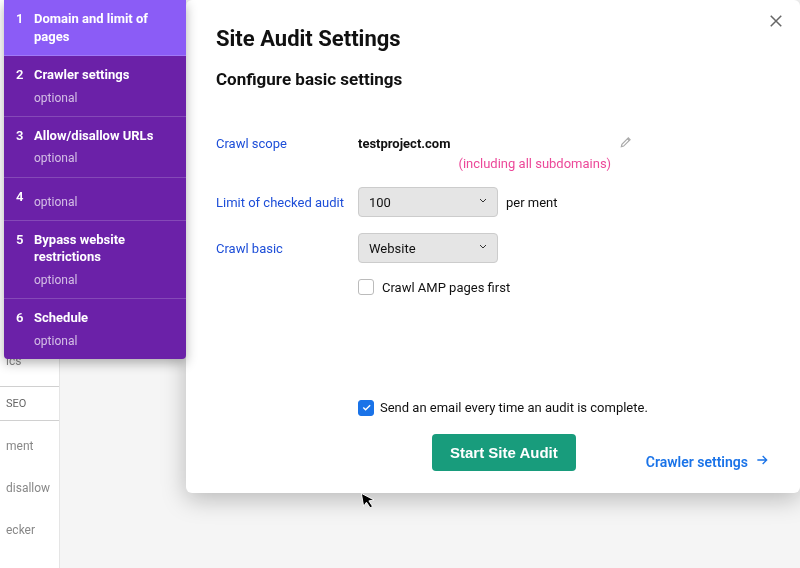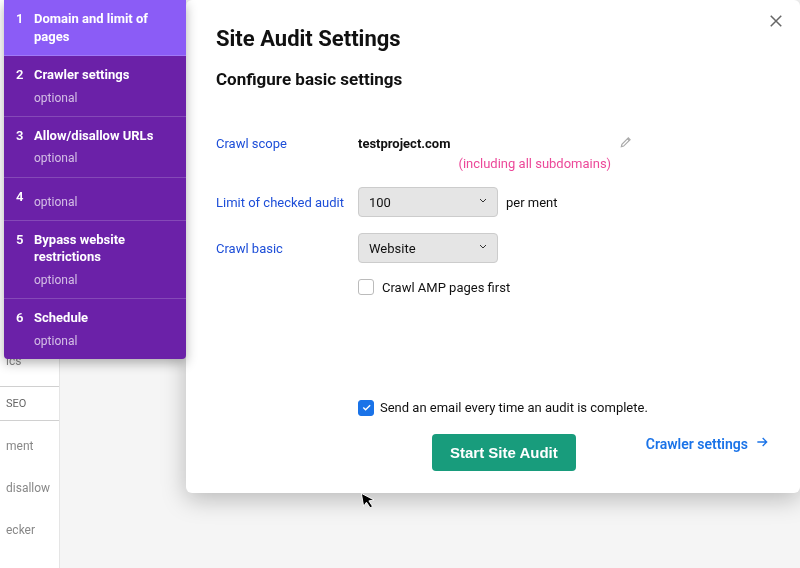--- a/index.html
+++ b/index.html
@@ -90,21 +90,21 @@
     display:inline-flex;align-items:center;justify-content:center;
     cursor:pointer; flex:none;
   }
   .check.checked { background:#1a73e8; border-color:#1a73e8; }
   .check svg{width:11px;height:11px;stroke:#fff;stroke-width:3;fill:none;}
 
   .spacer { flex: 1; }
 
   .email-row { display:flex; align-items:flex-start; gap:6px; margin-left:142px; margin-bottom:18px; font-size:13px; }
 
-  .footer { display:flex; align-items:flex-start; margin-left:142px; }
+  .footer { display:flex; align-items:flex-end; margin-left:142px; }
   .btn-primary {
     background:#189c7c; color:#fff; border:none; border-radius:4px;
     padding: 10px 18px; font-size:15px; font-weight:600; cursor:pointer;
     margin-left: 74px;
   }
   .next {
     margin-left:auto; color:#1a73e8; font-weight:600; font-size:14px;
     display:flex; align-items:center; gap:6px; cursor:pointer;
   }
   .next svg{width:16px;height:16px;stroke:currentColor;stroke-width:2;fill:none;}

